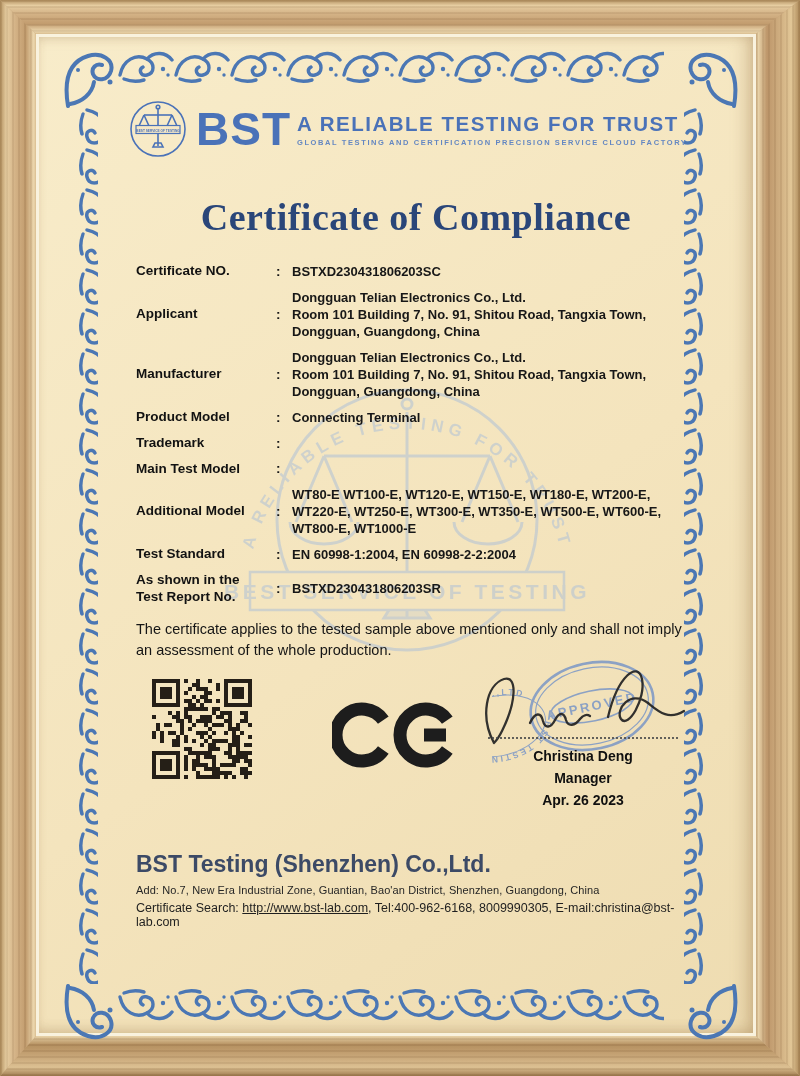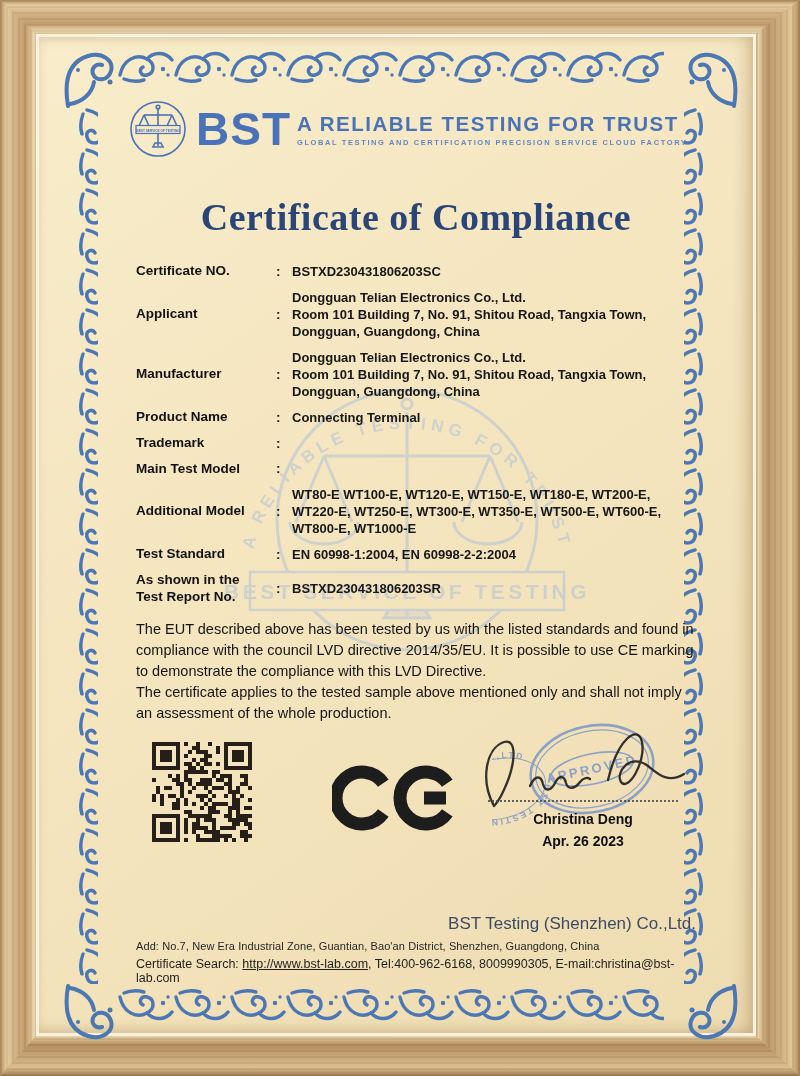--- a/index.html
+++ b/index.html
@@ -68,21 +68,21 @@
   .qr{position:absolute;left:16px;top:10px;width:100px;height:100px;}
   .ce{position:absolute;left:196px;top:32px;}
   .sign-block{position:absolute;left:348px;top:-20px;width:210px;}
   .stamp{position:absolute;left:8px;top:0;}
   .sig{position:absolute;left:-12px;top:10px;}
   .dotline{position:absolute;left:4px;top:88px;width:190px;border-top:2px dotted #4a4a4a;opacity:.85;}
   .signer{position:absolute;left:4px;top:96px;width:190px;text-align:center;}
   .signer div{font-size:14px;font-weight:700;color:#101010;line-height:22px;}
 
   .footer{margin-top:10px;position:relative;z-index:2;}
-  .fco{font-size:17px;font-weight:400;color:#3c4a66;text-align:right;}
+  .fco{font-size:23px;font-weight:700;color:#3c4a66;}
   .faddr{font-size:11px;color:#262626;margin-top:6px;letter-spacing:.1px;}
   .fsearch{font-size:12.5px;color:#1f1f1f;margin-top:5px;}
   .flink{text-decoration:underline;text-align:center;}
 </style>
 </head>
 <body>
 
 <div class="stage">
 
   <svg width="0" height="0" style="position:absolute">
@@ -200,21 +200,21 @@
 Dongguan, Guangdong, China</div>
         </div>
         <div class="frow">
           <div class="flabel">Manufacturer</div>
           <div class="fcolon">:</div>
           <div class="fvalue">Dongguan Telian Electronics Co., Ltd.
 Room 101 Building 7, No. 91, Shitou Road, Tangxia Town,
 Dongguan, Guangdong, China</div>
         </div>
         <div class="frow">
-          <div class="flabel">Product Name</div>
+          <div class="flabel">Product Model</div>
           <div class="fcolon">:</div>
           <div class="fvalue">Connecting Terminal</div>
         </div>
         <div class="frow">
           <div class="flabel">Trademark</div>
           <div class="fcolon">:</div>
         </div>
         <div class="frow">
           <div class="flabel">Main Test Model</div>
           <div class="fcolon">:</div>
@@ -233,21 +233,20 @@
         </div>
         <div class="frow">
           <div class="flabel">As shown in the
 Test Report No.</div>
           <div class="fcolon">:</div>
           <div class="fvalue">BSTXD230431806203SR</div>
         </div>
       </div>
 
       <div class="paras">
-        <div class="para">The EUT described above has been tested by us with the listed standards and found in compliance with the council LVD directive 2014/35/EU. It is possible to use CE marking to demonstrate the compliance with this LVD Directive.</div>
         <div class="para">The certificate applies to the tested sample above mentioned only and shall not imply an assessment of the whole production.</div>
       </div>
 
       <div class="sign-row">
         <div class="qr"><svg xmlns="http://www.w3.org/2000/svg" width="100" height="100" shape-rendering="crispEdges">
               <rect x="32" y="0" width="4" height="4" fill="#251f17"></rect>
               <rect x="44" y="0" width="4" height="4" fill="#251f17"></rect>
               <rect x="56" y="0" width="4" height="4" fill="#251f17"></rect>
               <rect x="40" y="4" width="4" height="4" fill="#251f17"></rect>
               <rect x="44" y="4" width="4" height="4" fill="#251f17"></rect>
@@ -482,20 +481,21 @@
           <svg class="sig" width="230" height="110" viewBox="0 0 230 110">
             <g stroke="#222" stroke-width="2.3" fill="none" stroke-linecap="round" opacity=".92">
               <path d="M22 84 C8 58 14 26 32 20 C46 16 44 44 30 72 C27 78 24 82 22 84"></path>
               <path d="M58 64 c5 -11 11 -11 13 -2 c2 8 8 7 12 -1 c4 -8 9 -8 11 0 c2 7 9 6 14 -1 c3 -4 7 -5 10 -3"></path>
               <path d="M136 58 C146 16 166 2 170 20 C174 40 156 70 149 60 C143 51 158 30 176 44 C186 52 196 62 212 52"></path>
             </g>
           </svg>
           <div class="dotline"></div>
           <div class="signer">
             <div>Christina Deng</div>
+            <div>Manager</div>
             <div>Apr. 26 2023</div>
           </div>
         </div>
       </div>
 
       <div class="footer">
         <div class="fco">BST Testing (Shenzhen) Co.,Ltd.</div>
         <div class="faddr">Add: No.7, New Era Industrial Zone, Guantian, Bao'an District, Shenzhen, Guangdong, China</div>
         <div class="fsearch">
           <span>Certificate Search:</span>

